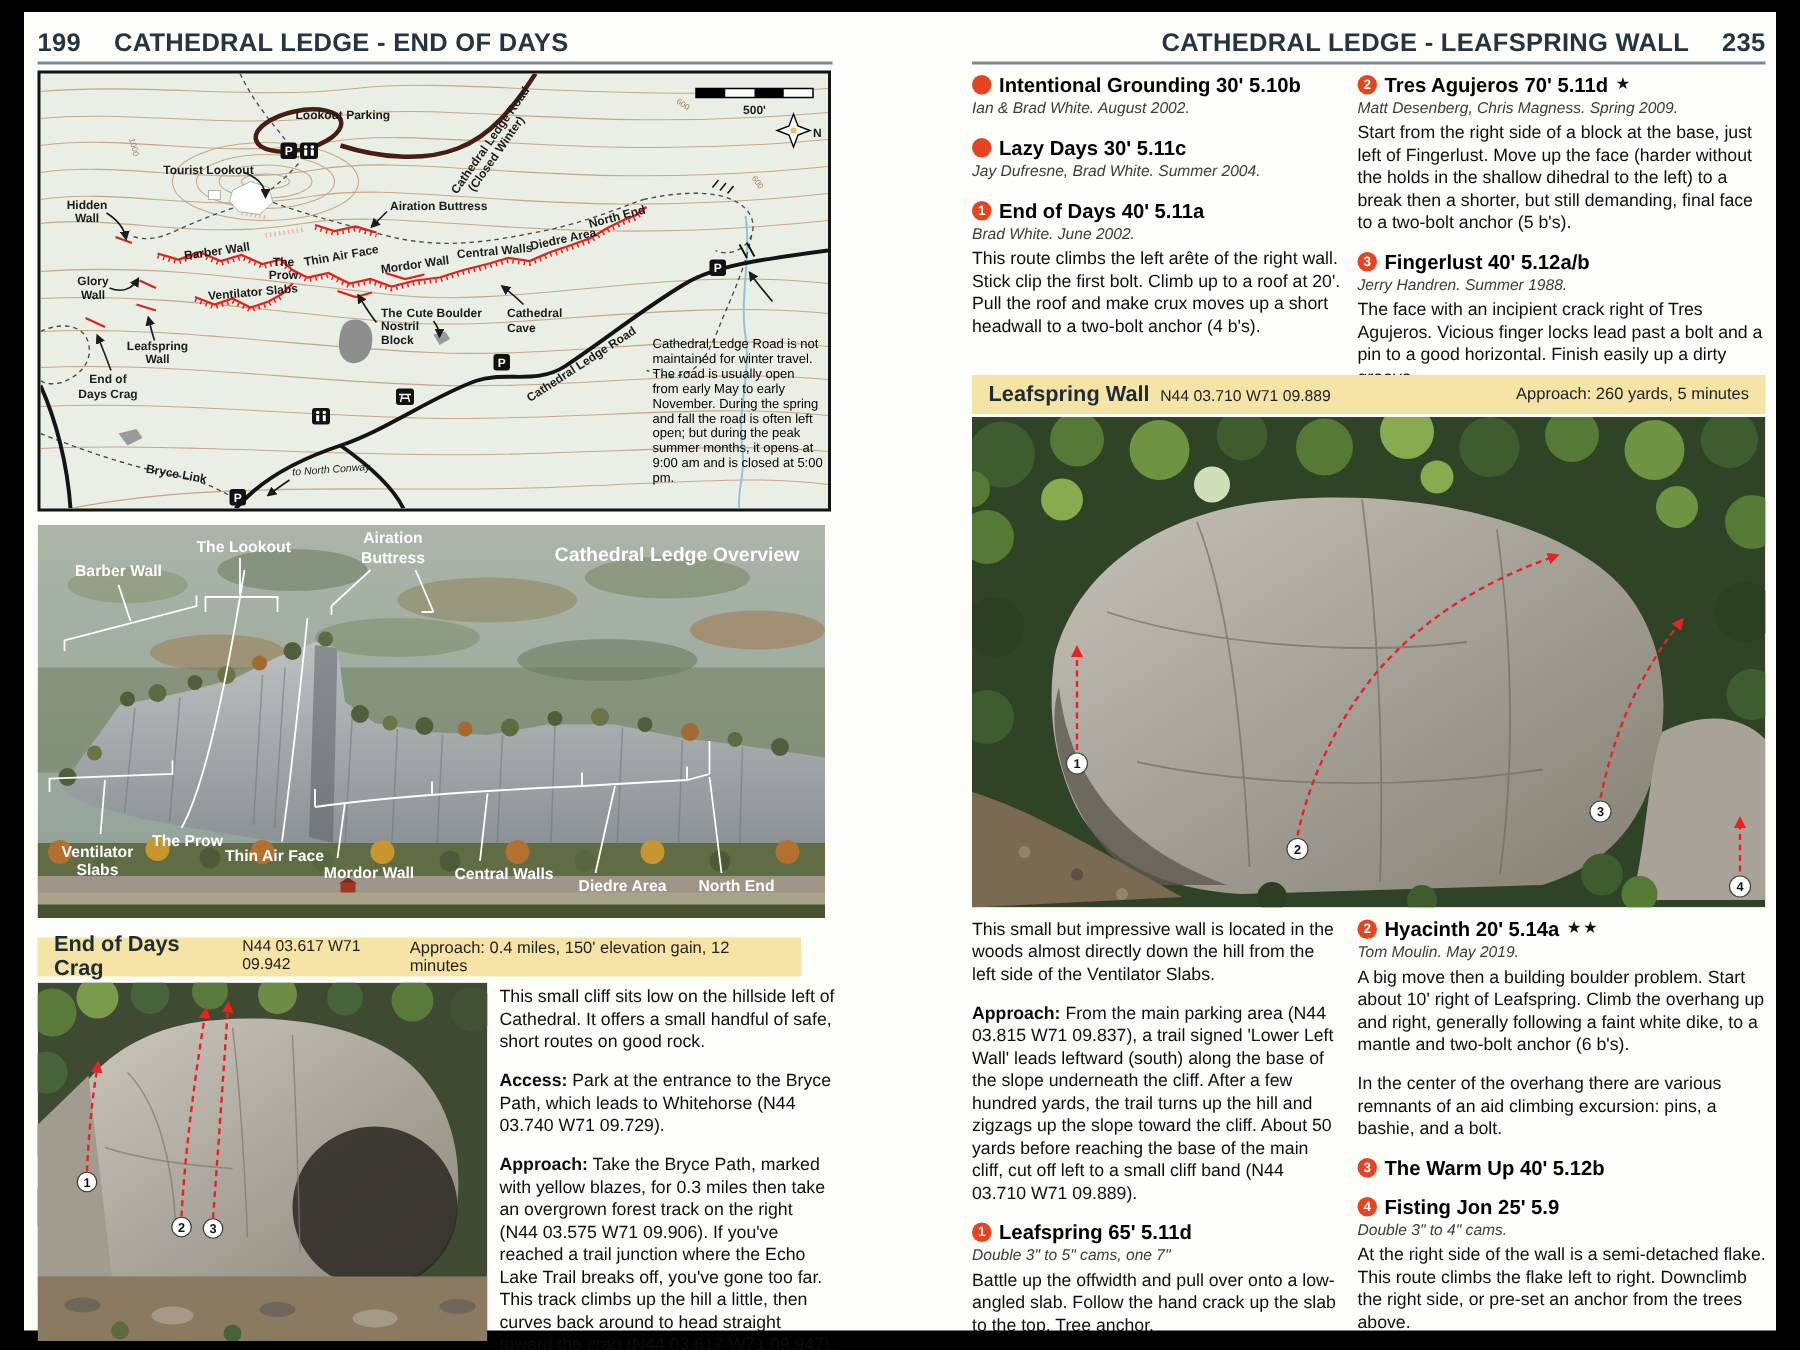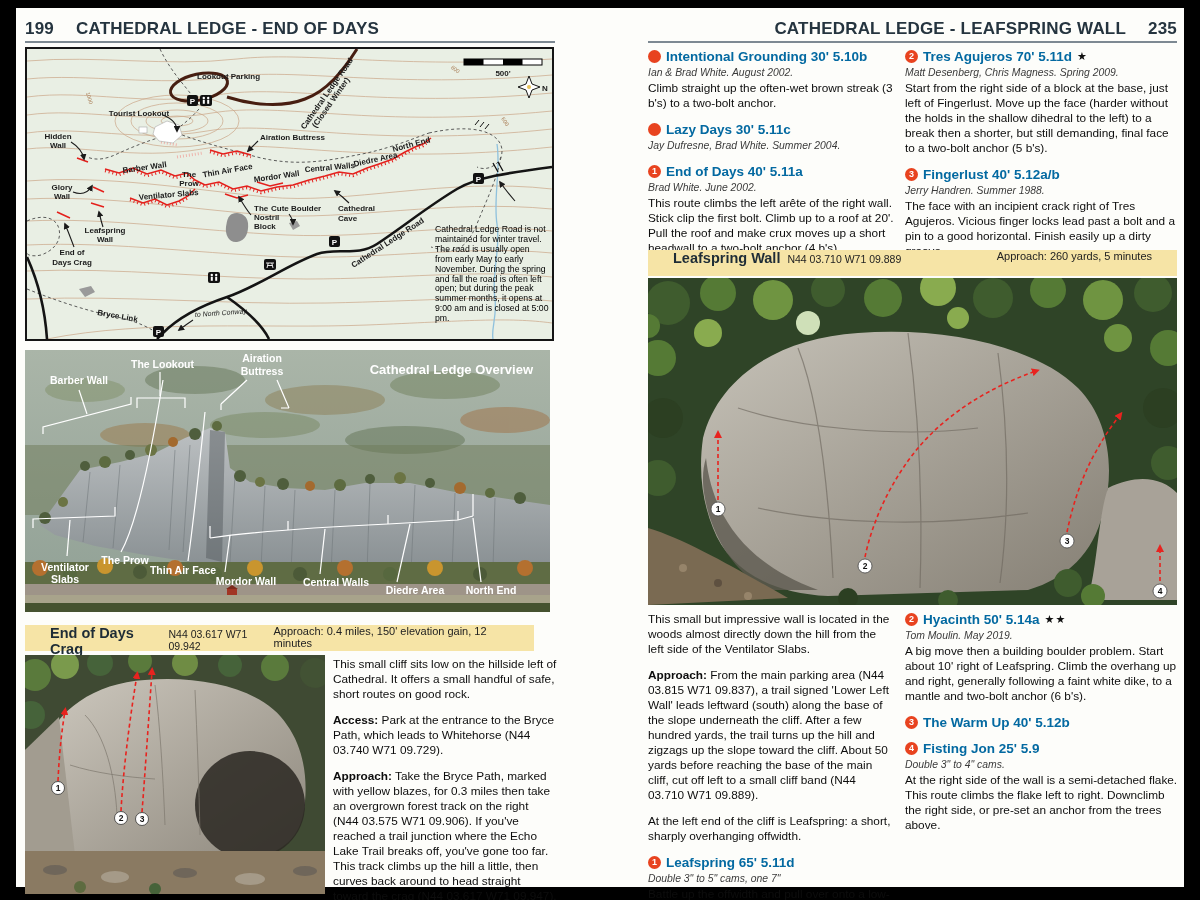--- a/index.html
+++ b/index.html
@@ -16,35 +16,35 @@
 
   .mapbox{position:absolute;border:2px solid #151515;background:#e9efe4;overflow:hidden}
   .mapbox svg{position:absolute;left:0;top:0}
   .map-note{position:absolute;left:408px;top:176px;width:114px;
             font-size:8.7px;line-height:9.9px;color:#000}
 
   .photo{position:absolute;overflow:hidden}
   .photo svg{display:block}
 
   .bar{position:absolute;background:#f6e4a6;display:flex;justify-content:space-between;
-       align-items:flex-start;padding:0 25px;box-sizing:border-box}
+       align-items:center;padding:0 11px;box-sizing:border-box}
   .bar-name{font-weight:bold;font-size:14.5px;color:#1e2c36}
   .bar-gps{font-size:10.5px;color:#222;margin-left:7px}
   .bar-approach{font-size:11px;color:#222}
   .bar-left{display:flex;align-items:baseline}
 
   .txtcol{position:absolute;font-size:11.8px;line-height:15px;color:#0d0d0d}
   .txtcol p{margin:0 0 11px 0}
   .txtcol b{font-weight:bold}
 
   .route{margin-bottom:11px}
   .rt{display:flex;align-items:center;gap:5px;margin-bottom:1px}
   .rdot{flex:0 0 13px;width:13px;height:13px;border-radius:50%;background:#e8431f;
         color:#fff;font-size:9px;font-weight:bold;text-align:center;line-height:13px}
-  .rname{font-weight:bold;font-size:13.5px;color:#0369a1}
+  .rname{font-weight:bold;font-size:13.5px;color:#000000}
   .rstars{font-size:11px;color:#111;letter-spacing:1px}
   .fa{font-style:italic;font-size:10.4px;color:#3b3b3b;margin:0 0 1px 0}
   .gear{font-style:italic;font-size:10.4px;color:#3b3b3b;margin:0 0 1px 0}
   .desc{font-size:11.8px;line-height:15px;color:#0d0d0d}
   .desc + .desc{margin-top:11px}
 
   .ml{font-size:8px;font-weight:bold;fill:#1b1b1b}
   .mli{font-size:7px;font-style:italic;font-weight:normal;fill:#1b1b1b}
   .cl{font-size:5.5px;fill:#a97c54;font-weight:normal}
   .pl{font-size:10.5px;font-weight:bold;fill:#fff}
@@ -444,21 +444,20 @@
     </div>
     <div class="rule" style="left:48px;top:33px;width:529px"></div>
 
     <div class="txtcol" style="left:48px;top:41px;width:246px">
       <div class="route">
         <div class="rt">
             <span class="rdot"></span>
           <span class="rname">Intentional Grounding 30' 5.10b</span>
           </div>
         <div class="fa">Ian &amp; Brad White. August 2002.</div>
-        <div class="desc">Climb straight up the often-wet brown streak (3 b's) to a two-bolt anchor.</div>
       </div>
       <div class="route">
         <div class="rt">
             <span class="rdot"></span>
           <span class="rname">Lazy Days 30' 5.11c</span>
           </div>
         <div class="fa">Jay Dufresne, Brad White. Summer 2004.</div>
       </div>
       <div class="route">
         <div class="rt">
@@ -562,40 +561,40 @@
           <text class="mk" x="419" y="266" text-anchor="middle">3</text>
           <circle cx="512" cy="313" r="7" fill="#fff" stroke="#444" stroke-width="0.8"></circle>
           <text class="mk" x="512" y="316" text-anchor="middle">4</text>
         </g>
       </svg>
     </div>
 
     <div class="txtcol" style="left:48px;top:604px;width:246px">
       <p><span>This small but impressive wall is located in the woods almost directly down the hill from the left side of the Ventilator Slabs.</span></p>
       <p><b>Approach:</b><span> From the main parking area (N44 03.815 W71 09.837), a trail signed 'Lower Left Wall' leads leftward (south) along the base of the slope underneath the cliff. After a few hundred yards, the trail turns up the hill and zigzags up the slope toward the cliff. About 50 yards before reaching the base of the main cliff, cut off left to a small cliff band (N44 03.710 W71 09.889).</span></p>
-      <p><span>At the left end of the cliff is Leafspring: a short, sharply overhanging offwidth.</span></p>
       <div class="route">
         <div class="rt">
             <span class="rdot">1</span>
           <span class="rname">Leafspring 65' 5.11d</span>
           </div>
         <div class="gear">Double 3" to 5" cams, one 7"</div>
         <div class="desc">Battle up the offwidth and pull over onto a low-angled slab. Follow the hand crack up the slab to the top. Tree anchor.</div>
       </div>
     </div>
 
     <div class="txtcol" style="left:305px;top:604px;width:274px">
       <div class="route">
         <div class="rt">
             <span class="rdot">2</span>
-          <span class="rname">Hyacinth 50' 5.14a</span>
+          <span class="rname">Hyacinth 20' 5.14a</span>
           <span class="rstars">★★</span>
           </div>
         <div class="fa">Tom Moulin. May 2019.</div>
         <div class="desc">A big move then a building boulder problem. Start about 10' right of Leafspring. Climb the overhang up and right, generally following a faint white dike, to a mantle and two-bolt anchor (6 b's).</div>
+        <div class="desc">In the center of the overhang there are various remnants of an aid climbing excursion: pins, a bashie, and a bolt.</div>
       </div>
       <div class="route">
         <div class="rt">
             <span class="rdot">3</span>
           <span class="rname">The Warm Up 40' 5.12b</span>
           </div>
       </div>
       <div class="route">
         <div class="rt">
             <span class="rdot">4</span>

